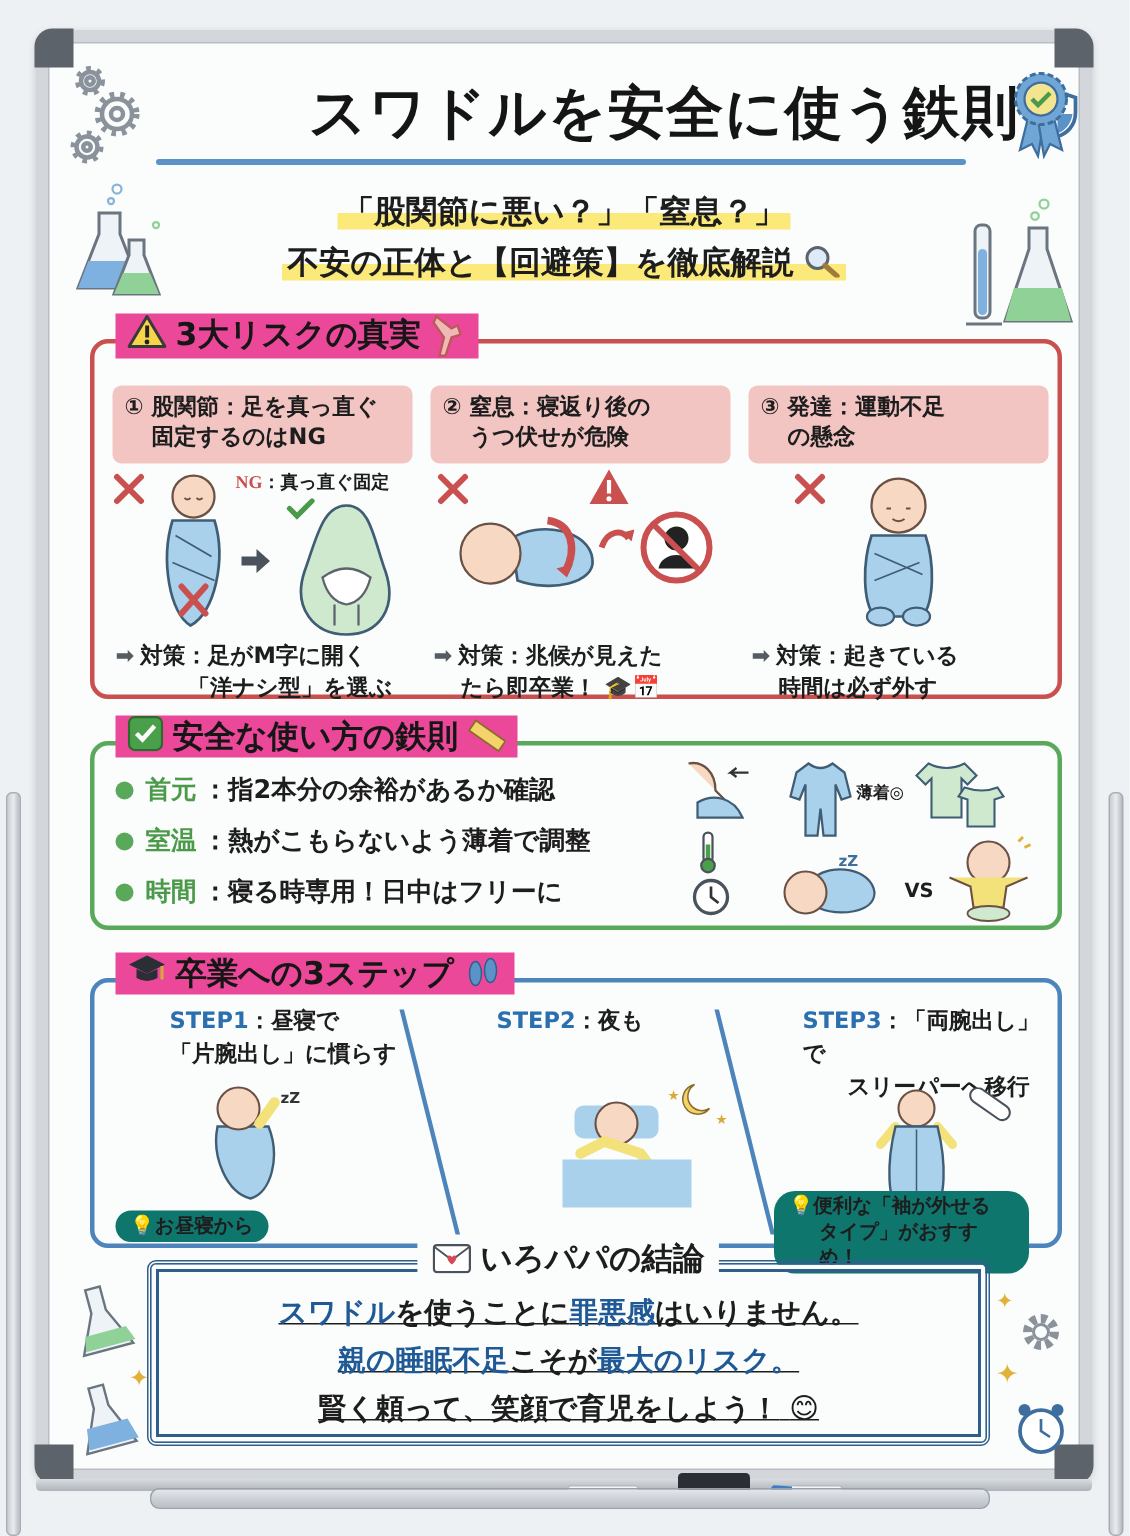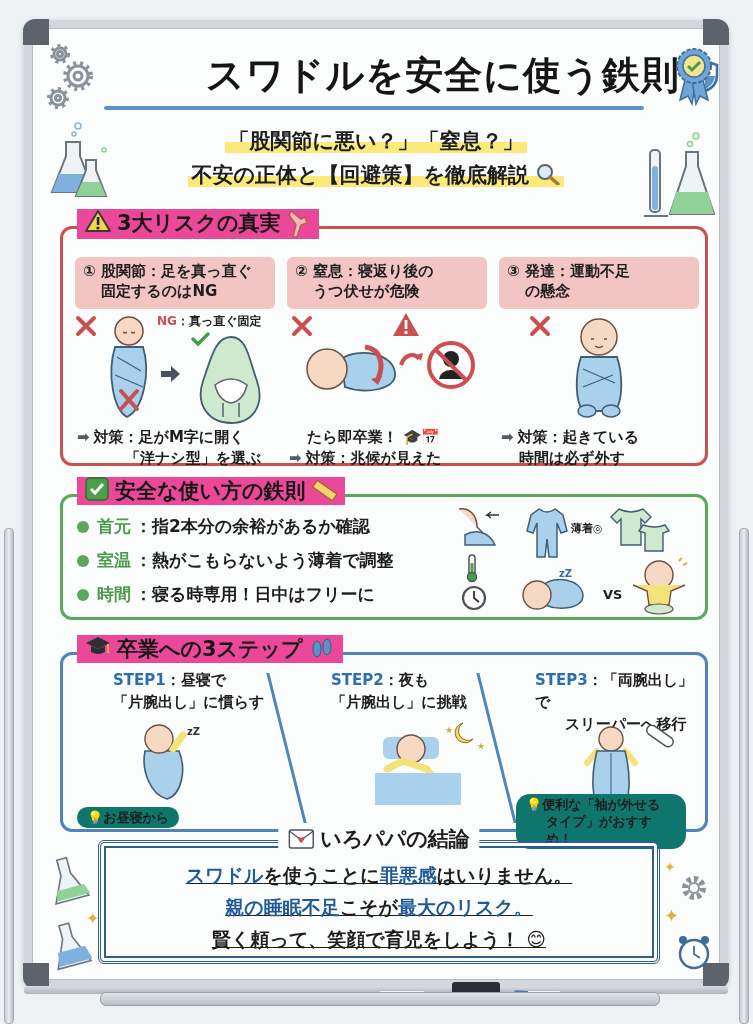--- a/index.html
+++ b/index.html
@@ -184,21 +184,21 @@
         <svg class="svg-abs" style="left:0;top:6px" width="22" height="22" viewBox="0 0 22 22">
             <path d="M3 3 L19 19 M19 3 L3 19" stroke="#c9504f" stroke-width="4" stroke-linecap="round"></path>
           </svg>
         <svg class="svg-abs" style="left:28px;top:4px" width="52" height="110" viewBox="0 0 52 110">
           <circle cx="26" cy="18" r="14" fill="#f7d8c3" stroke="#6b5044" stroke-width="1.5"></circle>
           <path d="M20 19 q2 2 4 0 M28 19 q2 2 4 0" stroke="#6b5044" fill="none" stroke-width="1.2"></path>
           <path d="M12 34 C4 60 10 96 24 104 C40 96 48 60 40 34 Z" fill="#a9d1ec" stroke="#3f5d74" stroke-width="1.8"></path>
           <path d="M14 44 L38 58 M12 62 L40 74" stroke="#3f5d74" stroke-width="1.2"></path>
           <path d="M18 78 L34 96 M34 78 L18 96" stroke="#c9504f" stroke-width="4" stroke-linecap="round"></path>
         </svg>
-        <span class="svg-abs" style="left:82px;top:4px;font-size:12px;font-weight:bold;"><span style="color:#c9504f">NG</span><span>：真っ直ぐ固定</span></span>
+        <span class="svg-abs" style="left:82px;top:4px;font-size:12px;font-weight:bold;font-family:Liberation Serif, serif;"><span style="color:#c9504f">NG</span><span>：真っ直ぐ固定</span></span>
         <svg class="svg-abs" style="left:84px;top:56px" width="22" height="18" viewBox="0 0 22 18">
             <path d="M2 6 H12 V1 L21 9 L12 17 V12 H2Z" fill="#4a525b"></path>
           </svg>
         <svg class="svg-abs" style="left:110px;top:20px" width="76" height="96" viewBox="0 0 76 96">
           <path d="M8 10 l5 5 l10 -10" fill="none" stroke="#4a9a4a" stroke-width="3.5" stroke-linecap="round"></path>
           <path d="M46 8 C30 8 26 30 18 52 C10 76 24 94 46 94 C68 94 80 76 72 52 C64 30 62 8 46 8Z" fill="#cfe9cf" stroke="#3f5d74" stroke-width="1.8"></path>
           <path d="M30 56 q16 -12 32 0 q-4 16 -16 18 q-12 -2 -16 -18Z M38 74 v14 M54 74 v14" fill="#fff" stroke="#5c636b" stroke-width="1.5"></path>
         </svg>
       </div>
       <div class="risk-fix">
@@ -232,23 +232,23 @@
             <path d="M16 4 l6 6 l2 -8Z" fill="#c9504f"></path>
           </svg>
         <svg class="svg-abs" style="left:138px;top:30px" width="52" height="52" viewBox="0 0 52 52">
           <circle cx="26" cy="26" r="22" fill="#fff" stroke="#c9504f" stroke-width="4"></circle>
           <circle cx="26" cy="20" r="8" fill="#222"></circle>
             <path d="M14 40 C16 28 36 28 38 40Z" fill="#222"></path>
           <path d="M10 10 L42 42" stroke="#c9504f" stroke-width="4"></path>
         </svg>
       </div>
       <div class="risk-fix">
+        <div><span class="arrow-g">➡</span><span>対策：兆候が見えた</span></div>
         <div style="padding-left:18px"><span>たら即卒業！</span>
           <span style="font-size:15px">🎓</span><span style="font-size:15px">📅</span></div>
-        <div><span class="arrow-g">➡</span><span>対策：兆候が見えた</span></div>
       </div>
     </div>
 
     <div class="risk-col" style="left:436px">
       <div class="risk-label">
         <div>③ 発達：運動不足</div>
         <div style="padding-left:18px">の懸念</div>
       </div>
       <div class="risk-illus">
         <svg class="svg-abs" style="left:30px;top:6px" width="22" height="22" viewBox="0 0 22 22">
@@ -347,21 +347,20 @@
         </svg>
     </div>
 
     <div class="step-col" style="left:14px">
       <div class="step-head"><span class="step-key">STEP1</span><span>：昼寝で</span></div>
       <div class="step-head">「片腕出し」に慣らす</div>
     </div>
     <div class="step-div" style="left:222px"></div>
     <div class="step-col" style="left:232px">
       <div class="step-head"><span class="step-key">STEP2</span><span>：夜も</span></div>
-      <div class="step-head">「片腕出し」に挑戦</div>
     </div>
     <div class="step-div" style="left:432px"></div>
     <div class="step-col" style="left:436px">
       <div class="step-head"><span class="step-key">STEP3</span><span>：「両腕出し」で</span></div>
       <div class="step-head" style="padding-left:30px">スリーパーへ移行</div>
     </div>
 
     <svg class="svg-abs" style="left:74px;top:66px" width="70" height="80" viewBox="0 0 70 80">
       <path d="M8 30 C4 50 14 74 30 78 C44 74 50 50 42 30Z" fill="#a9d1ec" stroke="#3f5d74" stroke-width="1.6"></path>
       <circle cx="22" cy="18" r="14" fill="#f7d8c3" stroke="#6b5044" stroke-width="1.4"></circle>

